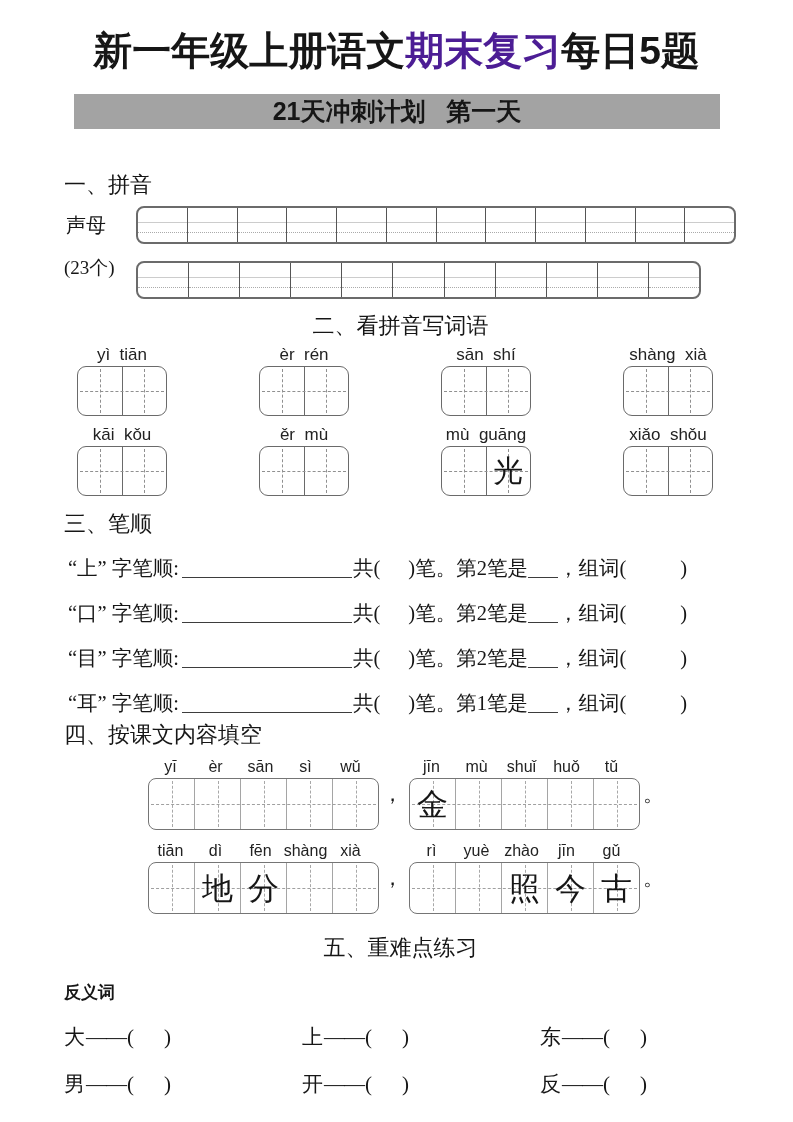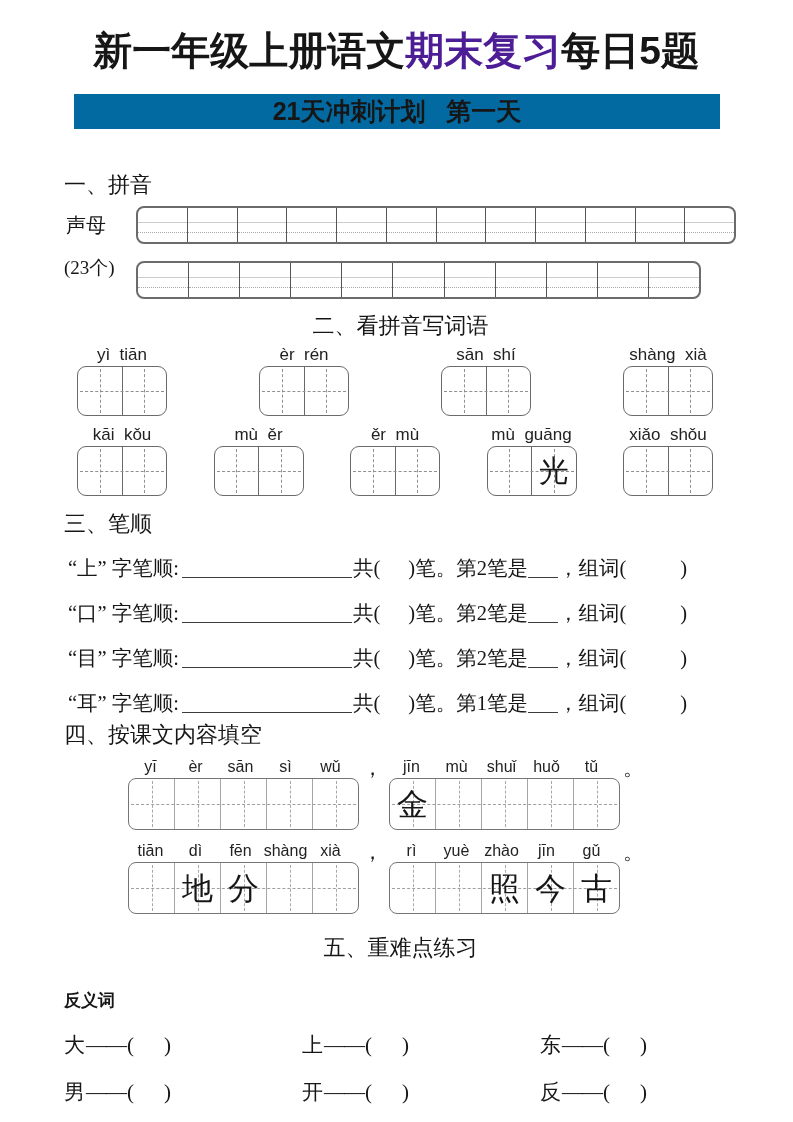--- a/index.html
+++ b/index.html
@@ -46,52 +46,52 @@
   .s3line{display:flex;align-items:baseline;font-size:20.5px;margin:17px 0 0 4px;
           white-space:pre;}
   .blank-long{display:inline-block;width:170px;border-bottom:1.4px solid #3d3d3d;
               align-self:flex-end;margin:0 1px 4px 3px;}
   .blank-short{display:inline-block;width:30px;border-bottom:1.2px solid #3d3d3d;
                align-self:flex-end;margin:0 0 4px 0;}
   .gap-s{display:inline-block;width:28px;}
   .gap-l{display:inline-block;width:54px;}
   
   .h-s4{margin-top:4px;}
-  .fillrow{display:flex;align-items:flex-start;margin:10px 0 0 64px;}
+  .fillrow{display:flex;align-items:center;margin:10px 0 0 84px;}
   .fillrow2{margin-top:12px;}
   .fourunit{display:flex;flex-direction:column;}
   .fpinyin-row{display:flex;}
   .fplabel{width:45px;text-align:center;font-family:"Liberation Sans",sans-serif;
            font-size:16px;height:20px;color:#222;}
   .bigbox{display:flex;height:52px;border:1.6px solid #757575;border-radius:8px;
           position:relative;box-sizing:border-box;background:#fff;}
   .bigbox::after{content:"";position:absolute;left:2px;right:2px;top:50%;
                  border-top:1px dashed #a0a0a0;}
   .fcell{width:45px;position:relative;display:flex;align-items:center;justify-content:center;
          border-right:1px solid #a5a5a5;}
   .fcell:last-child{border-right:none;}
   .fcell::before{content:"";position:absolute;top:2px;bottom:2px;left:50%;
                  border-left:1px dashed #a8a8a8;}
   .fchar{font-size:31px;z-index:1;line-height:1;}
   .fpunct{font-size:21px;margin:0 6px 0 3px;line-height:1;}
   
   .h-s5{margin-top:20px;text-align:center;}
-  .sub{font-size:17px;font-weight:bold;margin-top:28px;}
+  .sub{font-size:17px;font-weight:bold;margin-top:20px;}
   .antrow{display:flex;margin-top:19px;font-size:21px;}
   .antitem{display:flex;align-items:baseline;width:238px;white-space:pre;}
   .antitem:last-child{width:auto;}
   .antdash{letter-spacing:-1px;margin:0 1px;}
   .gap-p{display:inline-block;width:30px;}
 </style>
 </head>
 <body>
 
 <div class="title"><span>新一年级上册语文</span><span class="hl" style="color: #4c1d95;">期末复习</span><span>每日5题</span></div>
 
-<div class="banner" style="background: #0369a1;">21天冲刺计划   第一天</div>
+<div class="banner" style="background: #a3a3a3;">21天冲刺计划   第一天</div>
 
 <div class="content">
 
   <h2 class="h-s1">一、拼音</h2>
   <div class="s1rowA">
     <div class="s1label">声母</div>
     <div class="pgrid pgrid1" id="grid1">
         <div class="pcell"></div>
         <div class="pcell"></div>
         <div class="pcell"></div>
@@ -150,27 +150,20 @@
         <div class="wpinyin">shàng  xià</div>
         <div class="wordbox">
           <div class="wcell"></div>
           <div class="wcell"></div>
         </div>
       </div>
     </div>
   <div class="wordrow wordrow2" id="wordrow2">
       <div class="wunit">
         <div class="wpinyin">kāi  kǒu</div>
-        <div class="wordbox">
-          <div class="wcell"></div>
-          <div class="wcell"></div>
-        </div>
-      </div>
-      <div class="wunit">
-        <div class="wpinyin">mù  ěr</div>
         <div class="wordbox">
           <div class="wcell"></div>
           <div class="wcell"></div>
         </div>
       </div>
       <div class="wunit">
         <div class="wpinyin">ěr  mù</div>
         <div class="wordbox">
           <div class="wcell"></div>
           <div class="wcell"></div>

